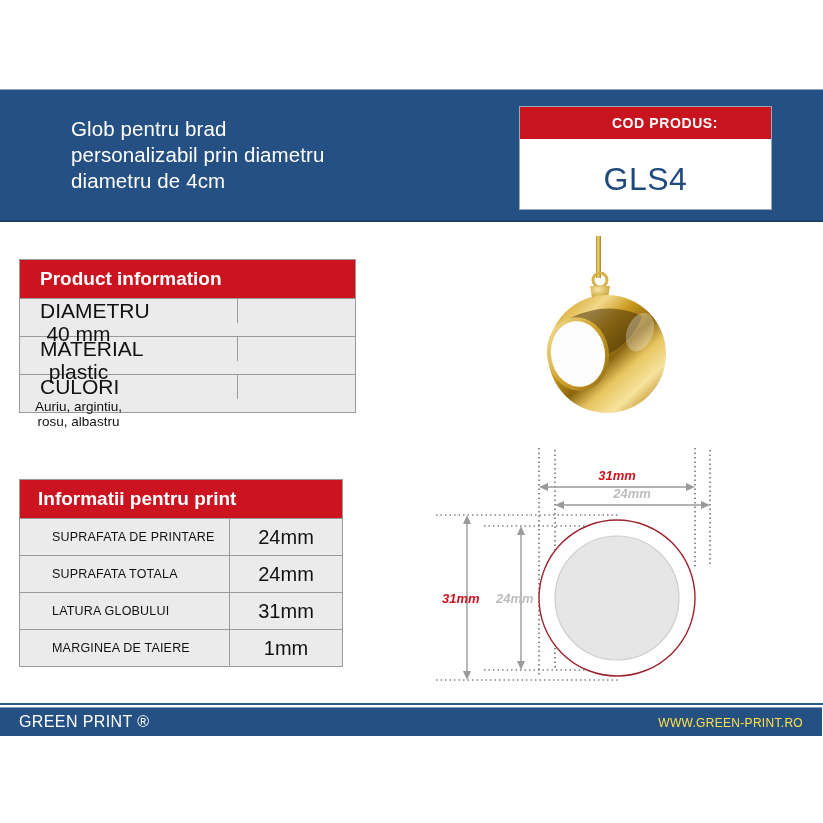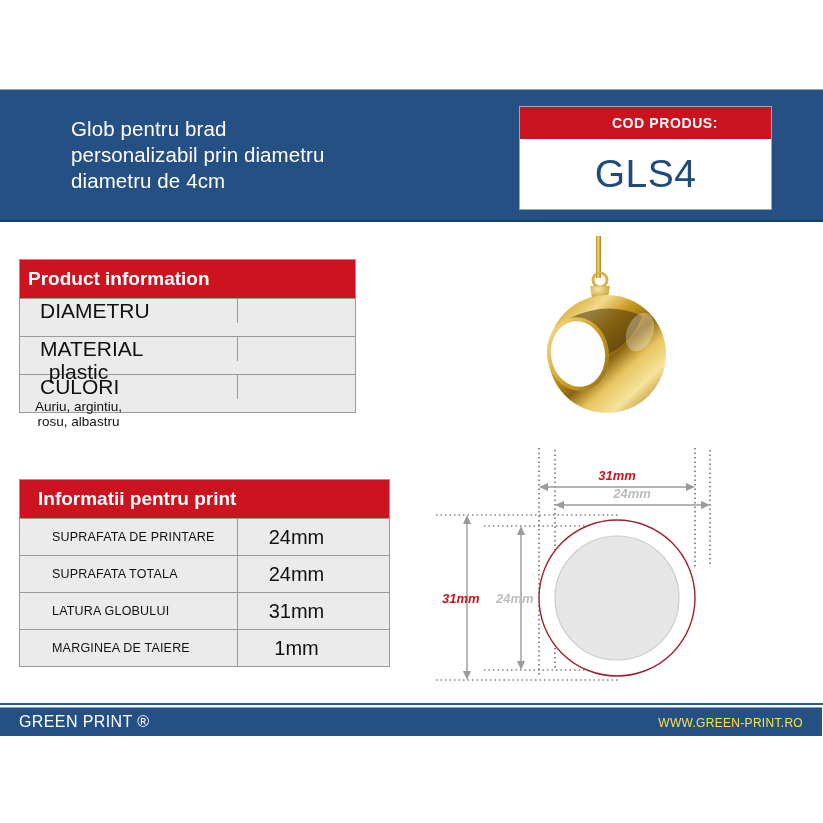--- a/index.html
+++ b/index.html
@@ -63,48 +63,48 @@
     font-size: 14px;
     font-weight: bold;
     letter-spacing: 0.6px;
     display: flex;
     align-items: center;
     justify-content: center;
     box-sizing: border-box;
     padding-left: 39px;
   }
   .code-value {
-    height: 70px;
+    height: 80px;
     display: flex;
     align-items: center;
     justify-content: center;
     color: #1f4a7d;
-    font-size: 39px;
+    font-size: 32px;
     letter-spacing: 0.5px;
   }
 
   
   .spec-table {
     position: absolute;
     border: 1px solid #9a9a9a;
     background: #ffffff;
     box-sizing: border-box;
   }
   .spec-table.product { left: 19px; top: 259px; width: 337px; }
-  .spec-table.print   { left: 19px; top: 479px; width: 371px; }
+  .spec-table.print   { left: 19px; top: 479px; width: 324px; }
 
   .tbl-head {
     background: #cc1420;
     color: #ffffff;
     font-weight: bold;
     box-sizing: border-box;
     display: flex;
     align-items: center;
   }
-  .spec-table.product .tbl-head { height: 38px; font-size: 19px; padding-left: 8px; }
+  .spec-table.product .tbl-head { height: 38px; font-size: 19px; padding-left: 20px; }
   .spec-table.print   .tbl-head { height: 38px; font-size: 19px; padding-left: 18px; }
 
   .tbl-row {
     display: flex;
     border-top: 1px solid #9a9a9a;
     background: #ebebeb;
     box-sizing: border-box;
   }
   .tbl-row .cell-label {
     box-sizing: border-box;
@@ -214,20 +214,21 @@
   <div class="code-box">
     <div class="code-label">COD PRODUS:</div>
     <div class="code-value">GLS4</div>
   </div>
 
   <div class="spec-table product">
     <div class="tbl-head">Product information</div>
 
     <div class="tbl-row">
       <div class="cell-label">DIAMETRU</div>
+      <div class="cell-value">40 mm</div>
     </div>
 
     <div class="tbl-row">
       <div class="cell-label">MATERIAL</div>
       <div class="cell-value">plastic</div>
     </div>
 
     <div class="tbl-row">
       <div class="cell-label">CULORI</div>
       <div class="cell-value multiline">

